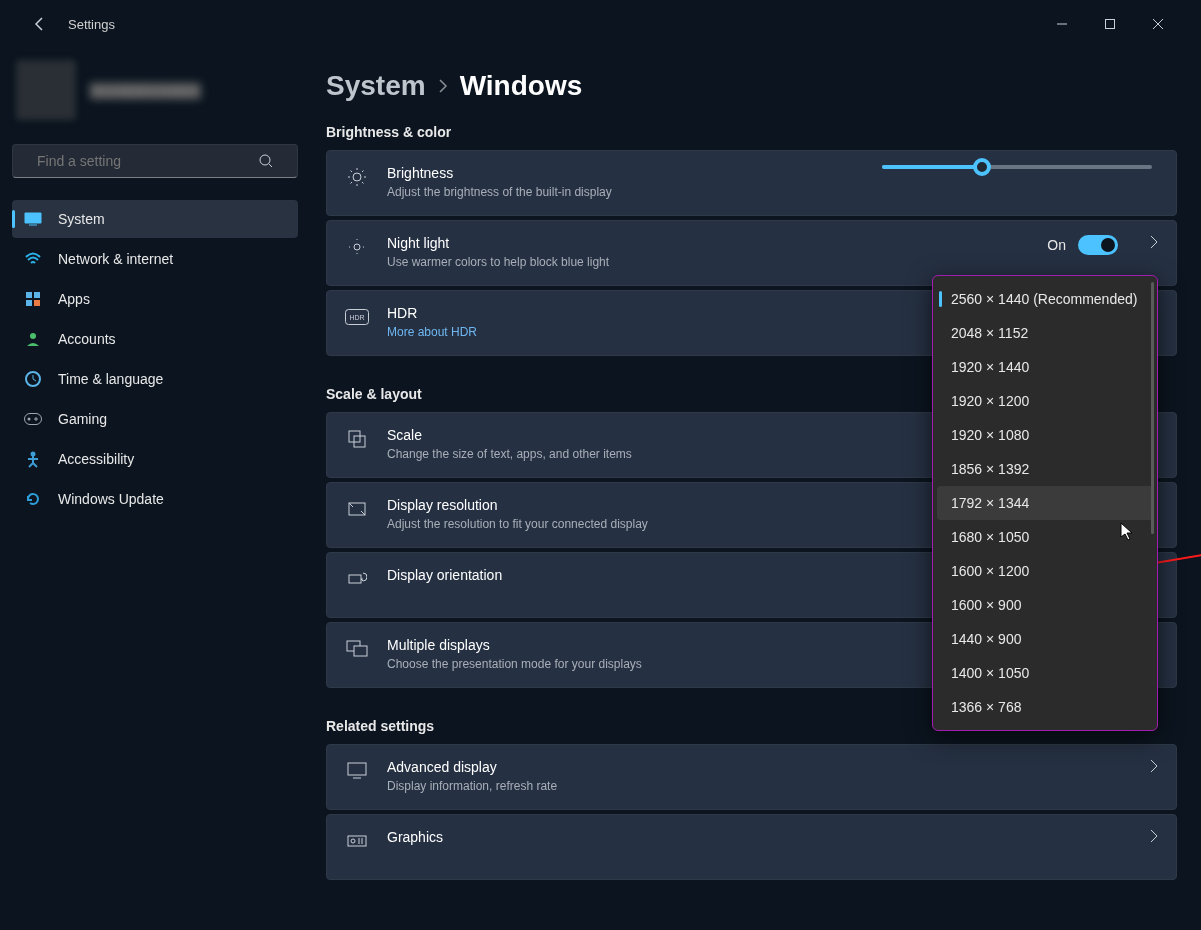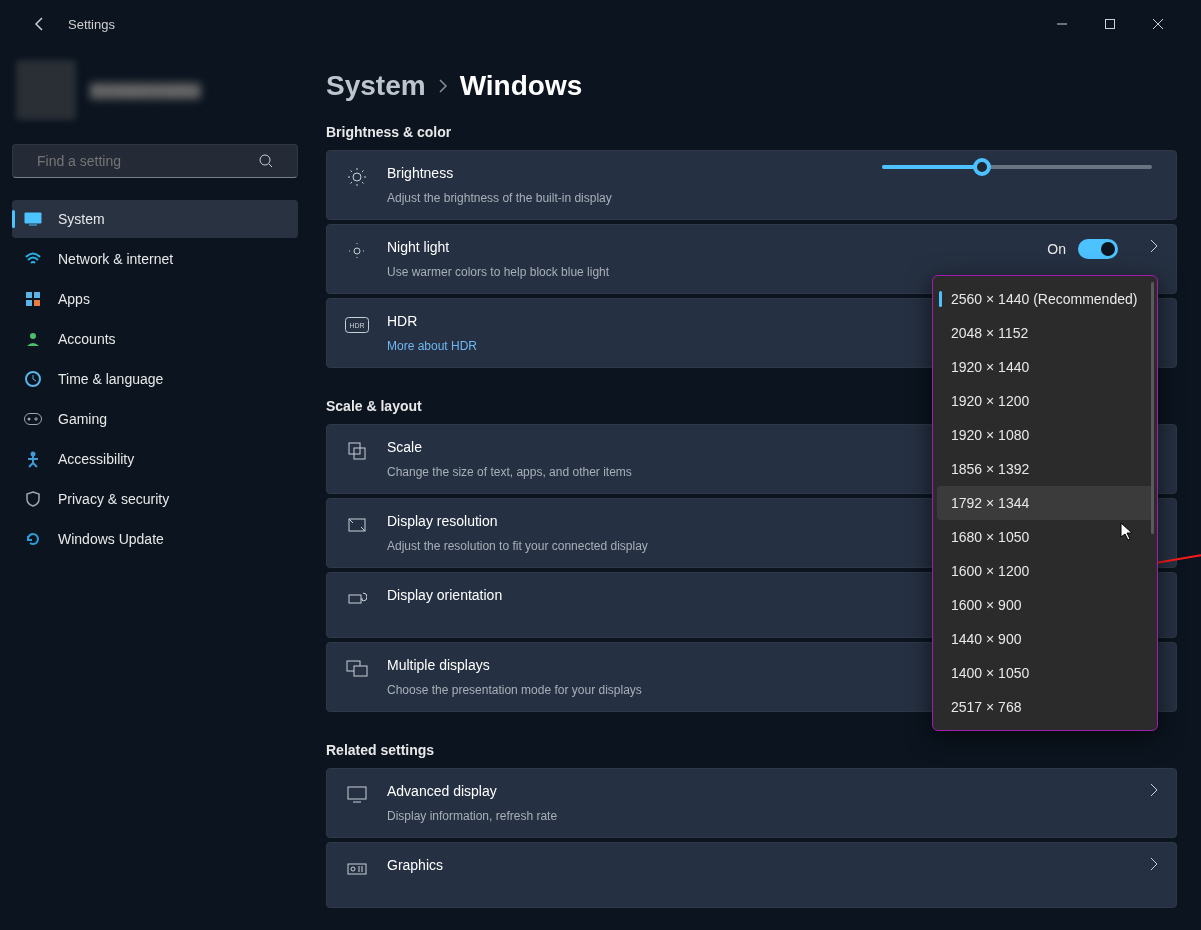--- a/index.html
+++ b/index.html
@@ -137,21 +137,21 @@
   margin-bottom: 4px;
   padding: 14px 18px;
   display: flex;
   align-items: flex-start;
   gap: 18px;
   min-height: 66px;
 }
 .card-icon { width: 24px; height:24px; display:flex; align-items:center; justify-content:center; color:#c9cfd6; }
 .card-body { flex: 1; }
 .card-title { font-size: 14px; color: #fff; }
-.card-sub { font-size: 12px; color: #a8afb8; margin-top: 10px; }
+.card-sub { font-size: 12px; color: #a8afb8; margin-top: 4px; }
 .card-sub.link { color: #6fb7f2; cursor:pointer; }
 .slider {
   width: 270px;
   height: 4px;
   background: #6a7584;
   border-radius: 2px;
   position: relative;
   margin-right: 6px;
 }
 .slider-fill {
@@ -351,28 +351,20 @@
           <span class="nav-icon">
             <svg width="16" height="18" viewBox="0 0 16 18">
               <circle cx="8" cy="4" r="2.5" fill="#3e9cd6"></circle>
               <line x1="8" y1="6" x2="8" y2="13" stroke="#3e9cd6" stroke-width="2"></line>
               <line x1="3" y1="9" x2="13" y2="9" stroke="#3e9cd6" stroke-width="2"></line>
               <line x1="8" y1="13" x2="4" y2="17" stroke="#3e9cd6" stroke-width="2"></line>
               <line x1="8" y1="13" x2="12" y2="17" stroke="#3e9cd6" stroke-width="2"></line>
             </svg>
           </span>
           <span>Accessibility</span>
-        </div>
-        <div class="nav-item">
-          <span class="nav-icon">
-            <svg width="14" height="16" viewBox="0 0 14 16">
-              <path d="M7 1 L13 3 V8 Q13 13 7 15 Q1 13 1 8 V3 Z" fill="none" stroke="#a0a6ae" stroke-width="1.5"></path>
-            </svg>
-          </span>
-          <span>Privacy &amp; security</span>
         </div>
         <div class="nav-item">
           <span class="nav-icon">
             <svg width="16" height="16" viewBox="0 0 16 16">
               <path d="M3 8 A5 5 0 1 1 5 12" fill="none" stroke="#2e9cd6" stroke-width="2"></path>
               <path d="M3 5 L3 9 L7 9" fill="none" stroke="#2e9cd6" stroke-width="2"></path>
             </svg>
           </span>
           <span>Windows Update</span>
         </div>
@@ -567,18 +559,18 @@
     <div class="dd-item">1920 × 1440</div>
     <div class="dd-item">1920 × 1200</div>
     <div class="dd-item">1920 × 1080</div>
     <div class="dd-item">1856 × 1392</div>
     <div class="dd-item hover">1792 × 1344</div>
     <div class="dd-item">1680 × 1050</div>
     <div class="dd-item">1600 × 1200</div>
     <div class="dd-item">1600 × 900</div>
     <div class="dd-item">1440 × 900</div>
     <div class="dd-item">1400 × 1050</div>
-    <div class="dd-item">2517 × 768</div>
+    <div class="dd-item">1366 × 768</div>
   </div>
 
 <svg class="cursor" width="14" height="20">
   <path d="M1 1 L1 15 L5 12 L8 18 L10 17 L7 11 L12 11 Z" fill="#fff" stroke="#000" stroke-width="1"></path>
 </svg>
 
 </body></html>

